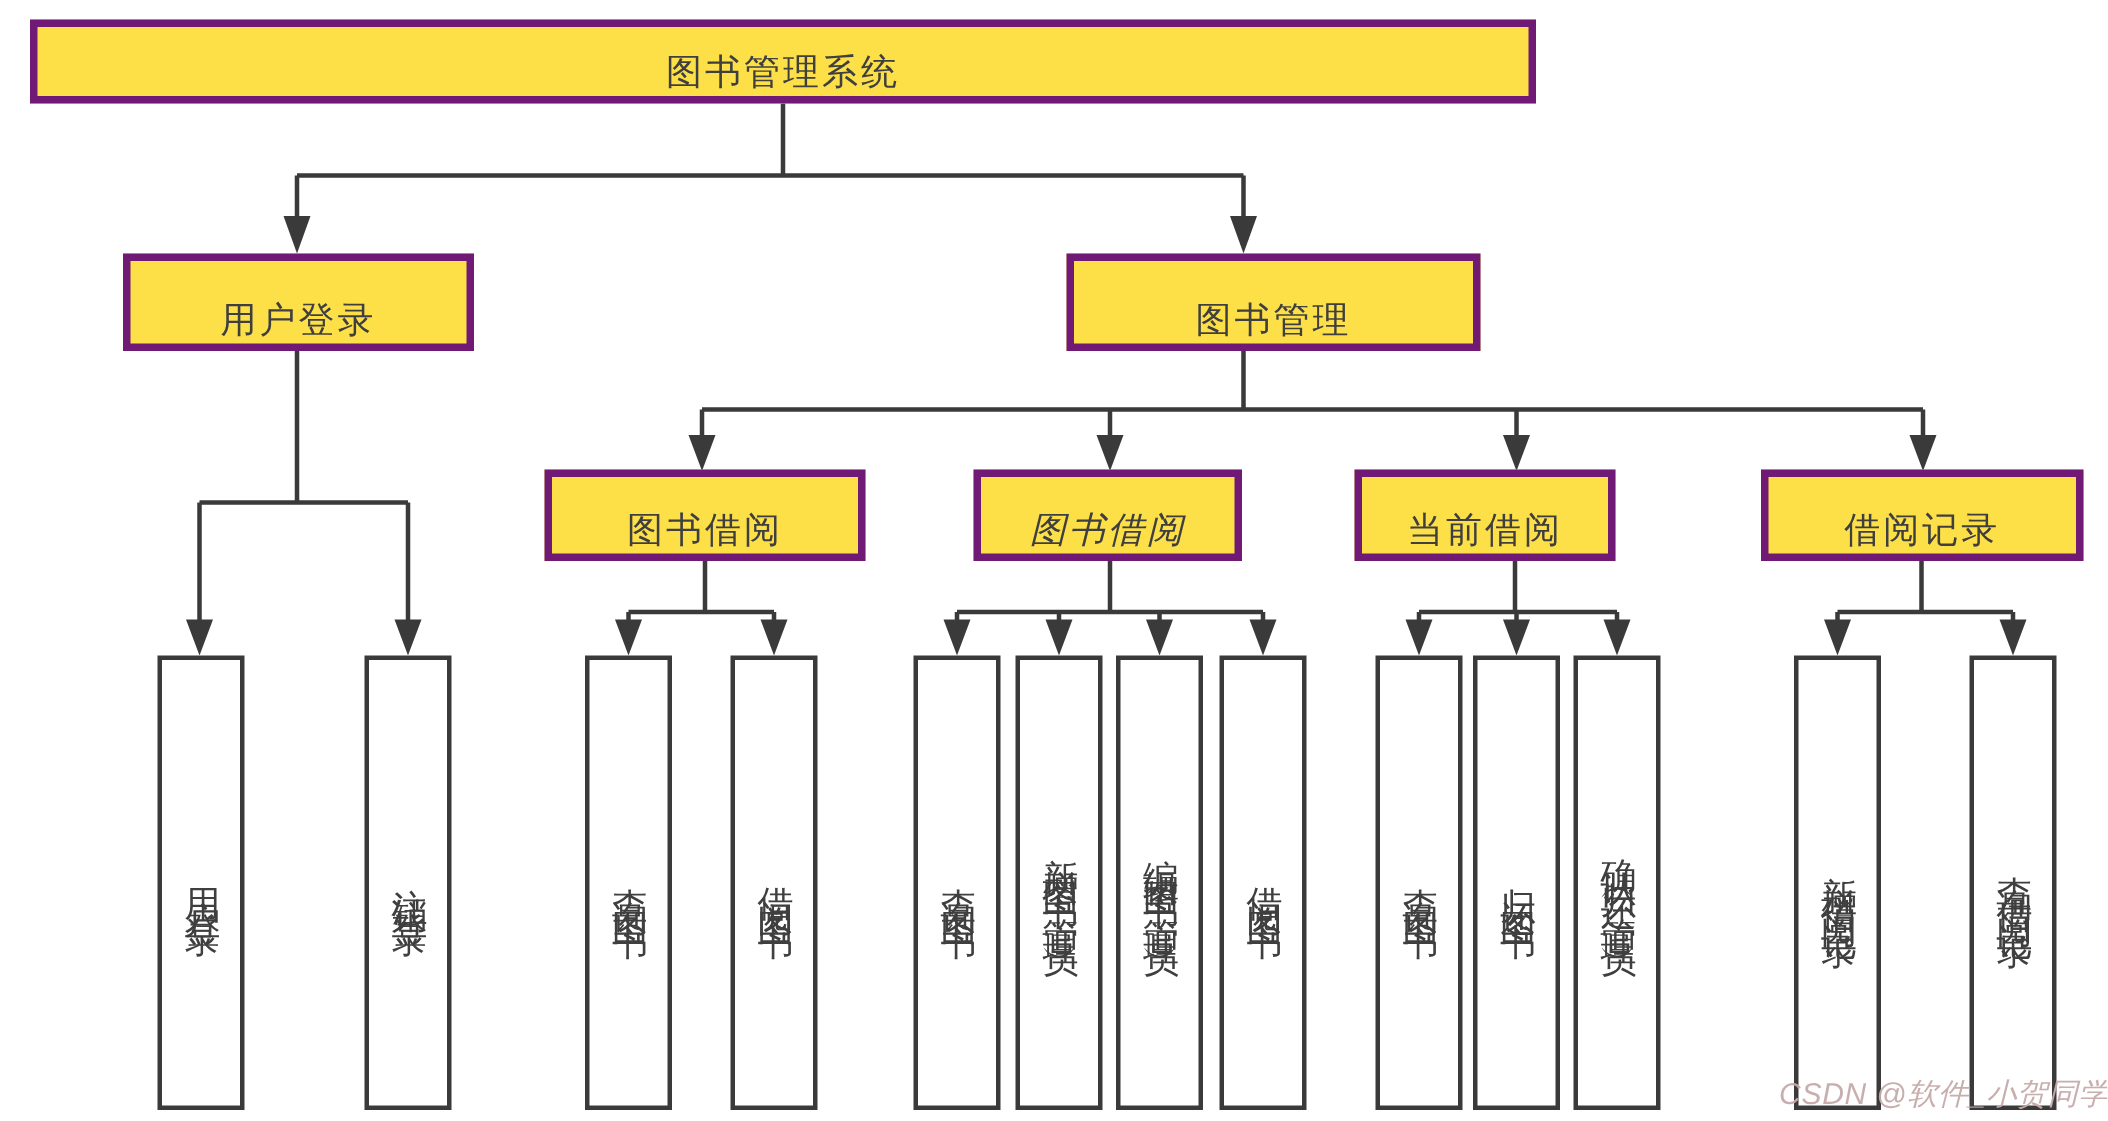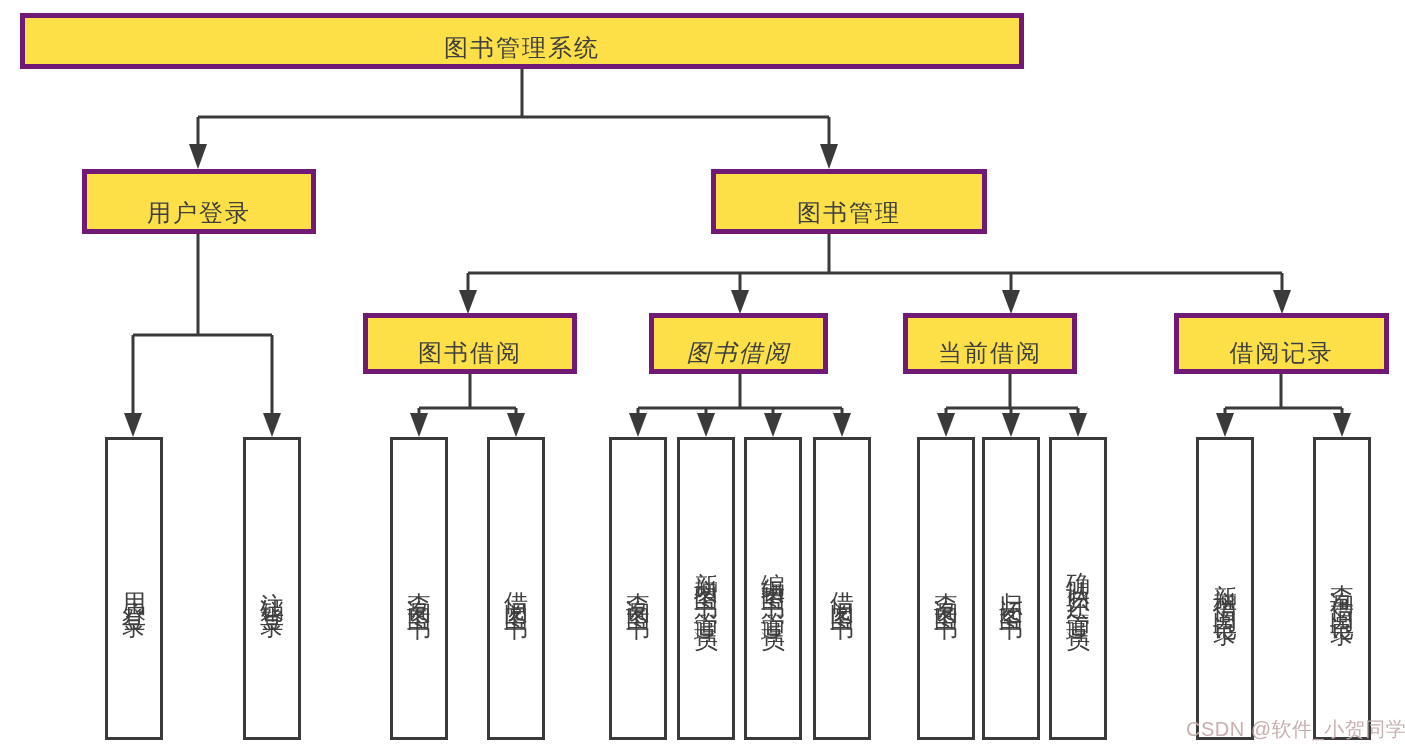--- a/index.html
+++ b/index.html
@@ -54,20 +54,21 @@
   }
   .watermark {
     position: absolute;
     left: 1186px;
     top: 716px;
     font-size: 20px;
     letter-spacing: 0.5px;
     color: rgba(198,170,170,0.95);
     white-space: nowrap;
     z-index: 10;
+    font-style: italic;
   }
 </style>
 </head>
 <body>
 
 <div class="canvas">
 
   <svg class="connectors" width="1405" height="747" viewBox="0 0 1405 747">
     <g stroke="#3a3a3a" stroke-width="3" fill="none">
 

